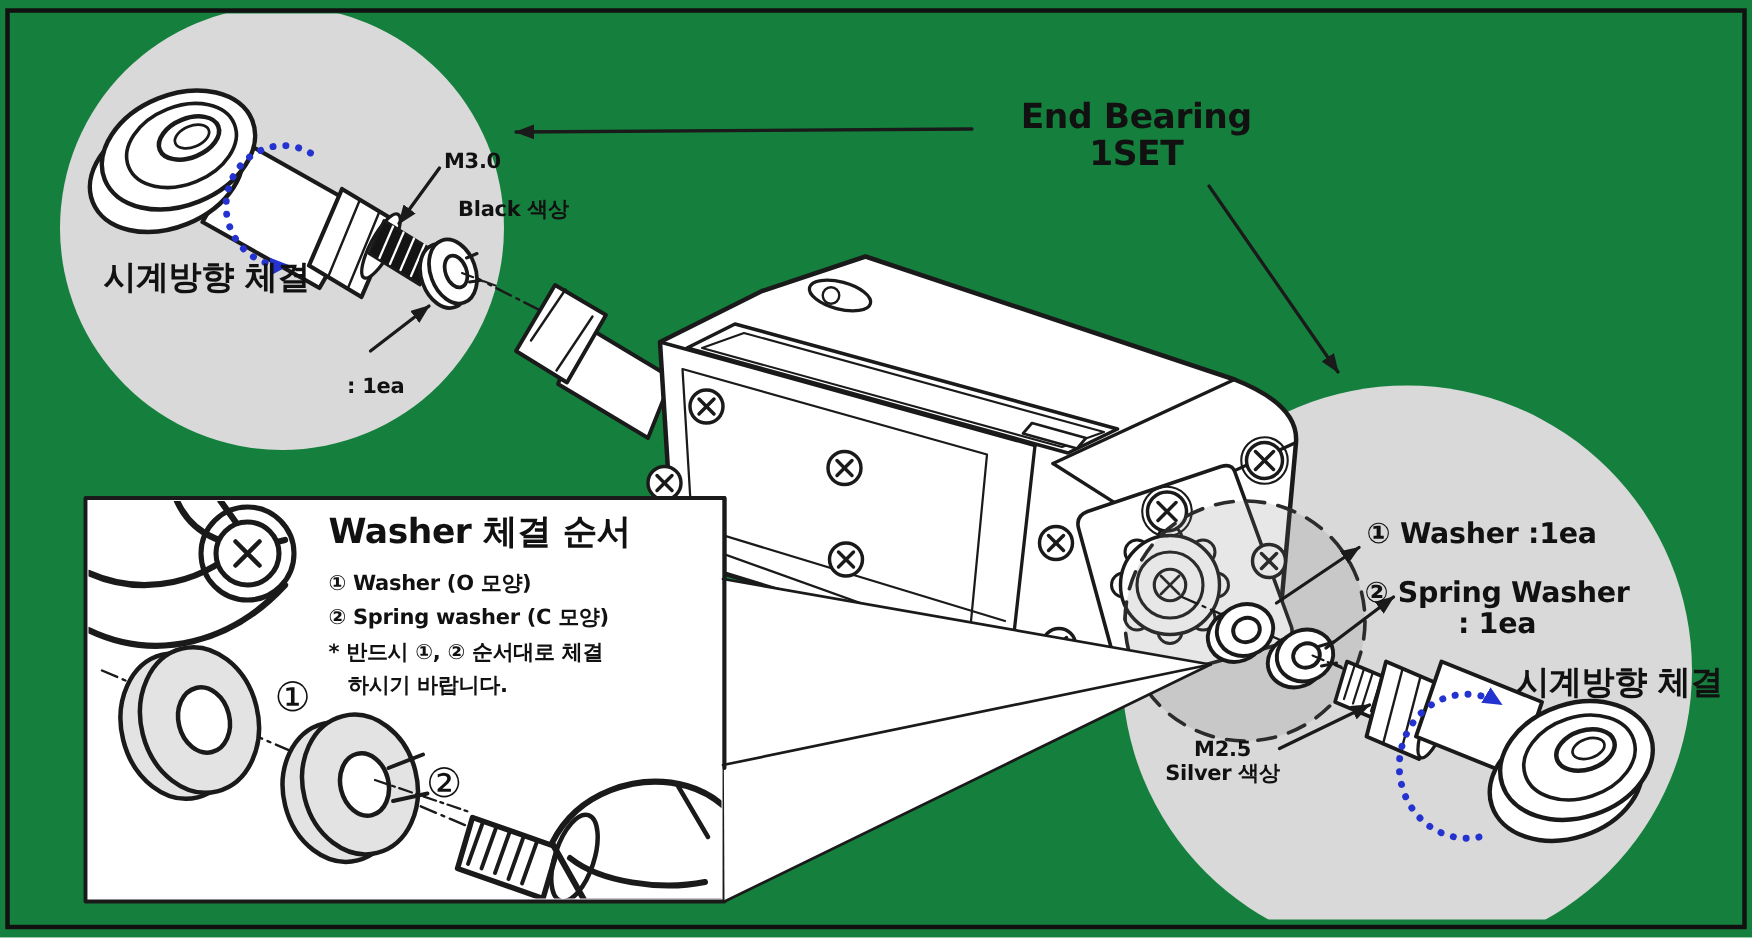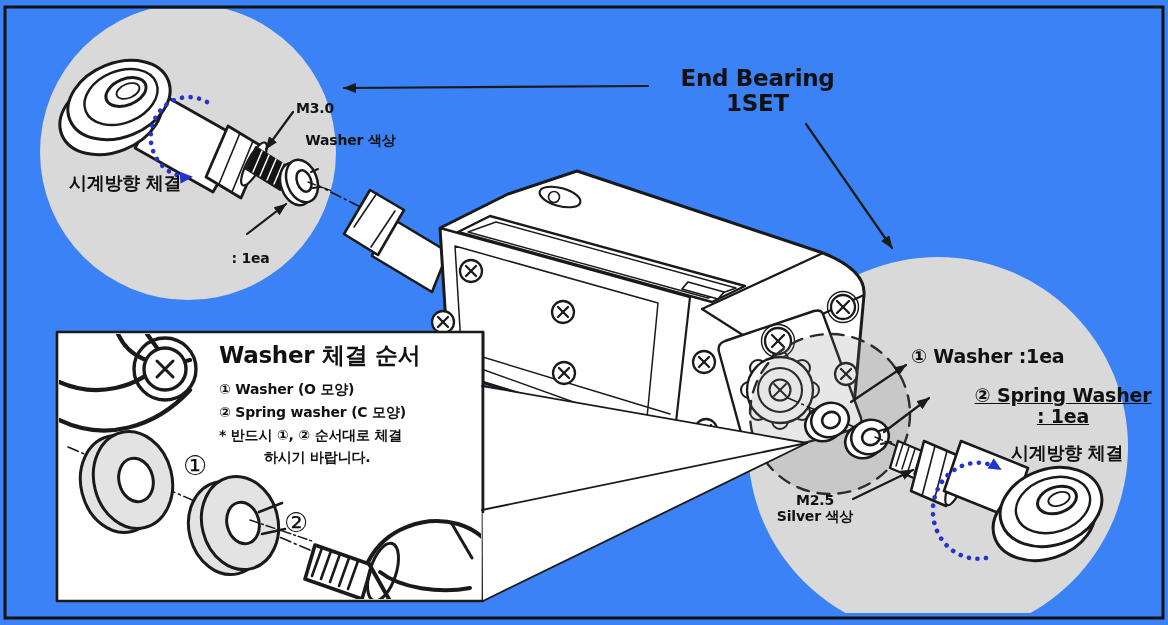--- a/index.html
+++ b/index.html
@@ -1,23 +1,23 @@
 <!DOCTYPE html>
 <html><head>
 <meta charset="utf-8">
 <style>
   html,body{margin:0;padding:0;background:#fff;}
-  #page{position:relative;width:1168px;height:625px;background:#3b82f6;overflow:hidden;
+  #page{position:relative;width:1168px;height:625px;background:#15803d;overflow:hidden;
         font-family:"DejaVu Sans","Liberation Sans",sans-serif;color:#111;}
   #art{position:absolute;left:0;top:0;}
   .lbl{position:absolute;font-weight:700;white-space:pre;line-height:1.15;color:#111;}
   .ctr{text-align:center;white-space:normal;}
   .t23{font-size:23px;letter-spacing:-0.3px;}
   .t19{font-size:19px;letter-spacing:-0.2px;}
-  .t18{font-size:18px;letter-spacing:-0.3px;}
+  .t18{font-size:22px;letter-spacing:-0.3px;}
   .t17{font-size:14px;letter-spacing:-0.2px;}
   .fig{font-size:27px;font-weight:400;}
 </style>
 </head>
 <body>
 
 <div id="page">
 
 <svg id="art" width="1168" height="625" viewBox="0 0 1168 625">
   <defs>
@@ -257,37 +257,37 @@
 
   <rect x="5" y="7" width="1158" height="611" fill="none" stroke="#111" stroke-width="3"></rect>
 </svg>
 
 <div class="lbl t23 ctr" style="left:650px;top:66px;width:215px;line-height:1.1;"><span>End Bearing</span><br>
   <span>1SET</span></div>
 
 <div class="lbl t18" style="left:69px;top:173px;">시계방향 체결</div>
 
 <div class="lbl t17" style="left:296px;top:100px;"><span>M3.0</span><br>
-  <span>Washer 색상</span></div>
+  <span>Black 색상</span></div>
 
 <div class="lbl t17 ctr" style="left:158px;top:234px;width:185px;line-height:1.15;"><br>
   <span>: 1ea</span></div>
 
 <div class="lbl t19" style="left:911px;top:346px;text-align:center;">① Washer :1ea</div>
 
-<div class="lbl t19 ctr" style="left:974px;top:385px;width:178px;line-height:1.12;text-decoration:underline;"><span>② Spring Washer</span><br>
+<div class="lbl t19 ctr" style="left:909px;top:385px;width:178px;line-height:1.12;"><span>② Spring Washer</span><br>
   <span>: 1ea</span></div>
 
 <div class="lbl t18" style="left:1011px;top:443px;">시계방향 체결</div>
 
 <div class="lbl t17 ctr" style="left:760px;top:493px;width:110px;line-height:1.12;"><span>M2.5</span><br>
   <span>Silver 색상</span></div>
 
 <div class="lbl t23" style="left:219px;top:342px;">Washer 체결 순서</div>
 <div class="lbl t17" style="left:219px;top:381px;">① Washer (O 모양)</div>
 <div class="lbl t17" style="left:219px;top:404px;">② Spring washer (C 모양)</div>
 <div class="lbl t17" style="left:219px;top:427px;">* 반드시 ①, ② 순서대로 체결</div>
-<div class="lbl t17" style="left:232px;top:449px;margin-left:32px;">하시기 바랍니다.</div>
+<div class="lbl t17" style="left:232px;top:449px;">하시기 바랍니다.</div>
 
 <div class="lbl fig" style="left:183px;top:450px;">①</div>
 <div class="lbl fig" style="left:284px;top:507px;">②</div>
 
 </div>
 
 </body></html>

